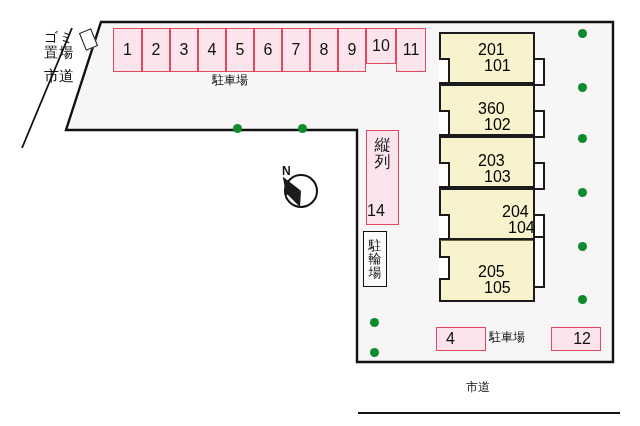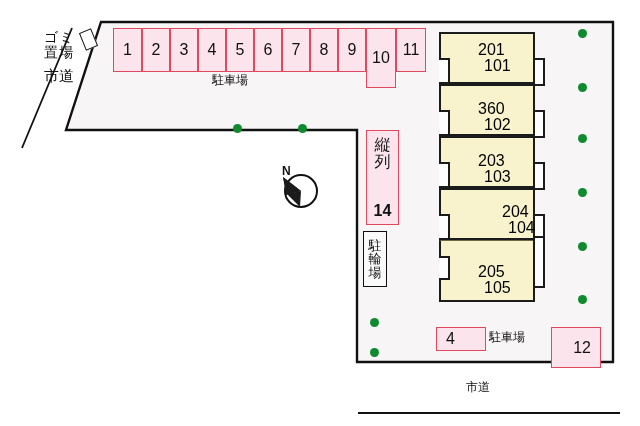--- a/index.html
+++ b/index.html
@@ -13,21 +13,21 @@
   .stall{
     position:absolute;
     background:#fbe4ec;
     border:1.6px solid #e0485f;
     box-sizing:border-box;
     display:flex;align-items:center;justify-content:center;
     font-size:16px;color:#111;line-height:1;
   }
   .stall.vert{flex-direction:column;justify-content:flex-start;padding-top:6px;}
   .stall .vchar{display:block;font-size:16px;line-height:1.05;}
-  .stall .vnum{position:absolute;bottom:5px;left:0;right:0;text-align:center;font-size:16px;font-weight:bold;}
+  .stall .vnum{position:absolute;bottom:5px;left:0;right:0;font-size:16px;}
   .stall.num-left{justify-content:flex-start;padding-left:9px;}
   .stall.num-right{justify-content:flex-end;padding-right:9px;}
 
   
   .unit{
     position:absolute;
     background:#f8f3cd;
     border:2px solid #1b1b1b;
     box-sizing:border-box;
   }
@@ -140,21 +140,21 @@
     </div>
   <div class="stall" style="left:282px;top:28px;width:28px;height:44px;">
       <span>7</span>
     </div>
   <div class="stall" style="left:310px;top:28px;width:28px;height:44px;">
       <span>8</span>
     </div>
   <div class="stall" style="left:338px;top:28px;width:28px;height:44px;">
       <span>9</span>
     </div>
-  <div class="stall" style="left:366px;top:28px;width:30px;height:60px;">
+  <div class="stall" style="left:366px;top:28px;width:30px;height:36px;">
       <span>10</span>
     </div>
   <div class="stall" style="left:396px;top:28px;width:30px;height:44px;">
       <span>11</span>
     </div>
 
   <div class="lab lab-big" style="left:212px;top:74px;">駐車場</div>
 
   <div class="stall vert" style="left:366px;top:130px;width:33px;height:95px;">
     <span class="vchar">縦</span>
@@ -205,21 +205,21 @@
   <div class="balcony" style="left:533px;top:236px;width:12px;height:52px;"></div>
   <div class="unit-label" style="left:478px;top:264px;">
     <span>205</span>
     <span class="l2">105</span>
   </div>
 
   <div class="stall num-left" style="left:436px;top:327px;width:50px;height:24px;">
     <span>4</span>
   </div>
   <div class="lab lab-big" style="left:489px;top:331px;">駐車場</div>
-  <div class="stall num-right" style="left:551px;top:327px;width:50px;height:41px;">
+  <div class="stall num-right" style="left:551px;top:327px;width:50px;height:24px;">
     <span>12</span>
   </div>
 
   <div class="dot" style="left:233px;top:124px;"></div>
   <div class="dot" style="left:298px;top:124px;"></div>
 
   <div class="dot" style="left:578px;top:29px;"></div>
   <div class="dot" style="left:578px;top:83px;"></div>
   <div class="dot" style="left:578px;top:134px;"></div>
   <div class="dot" style="left:578px;top:188px;"></div>

